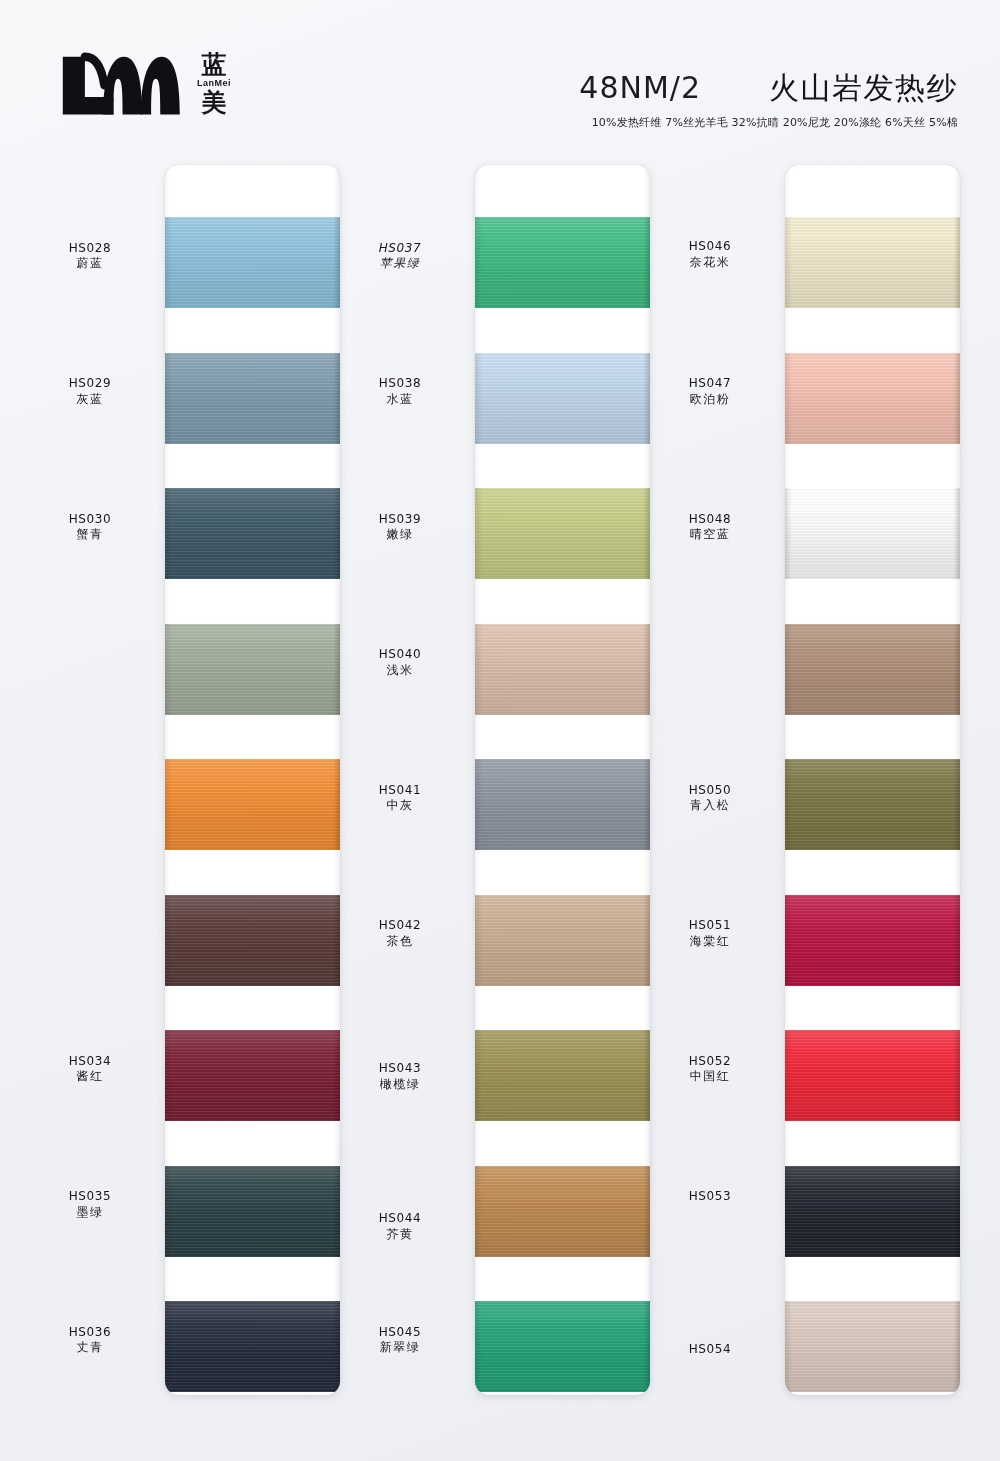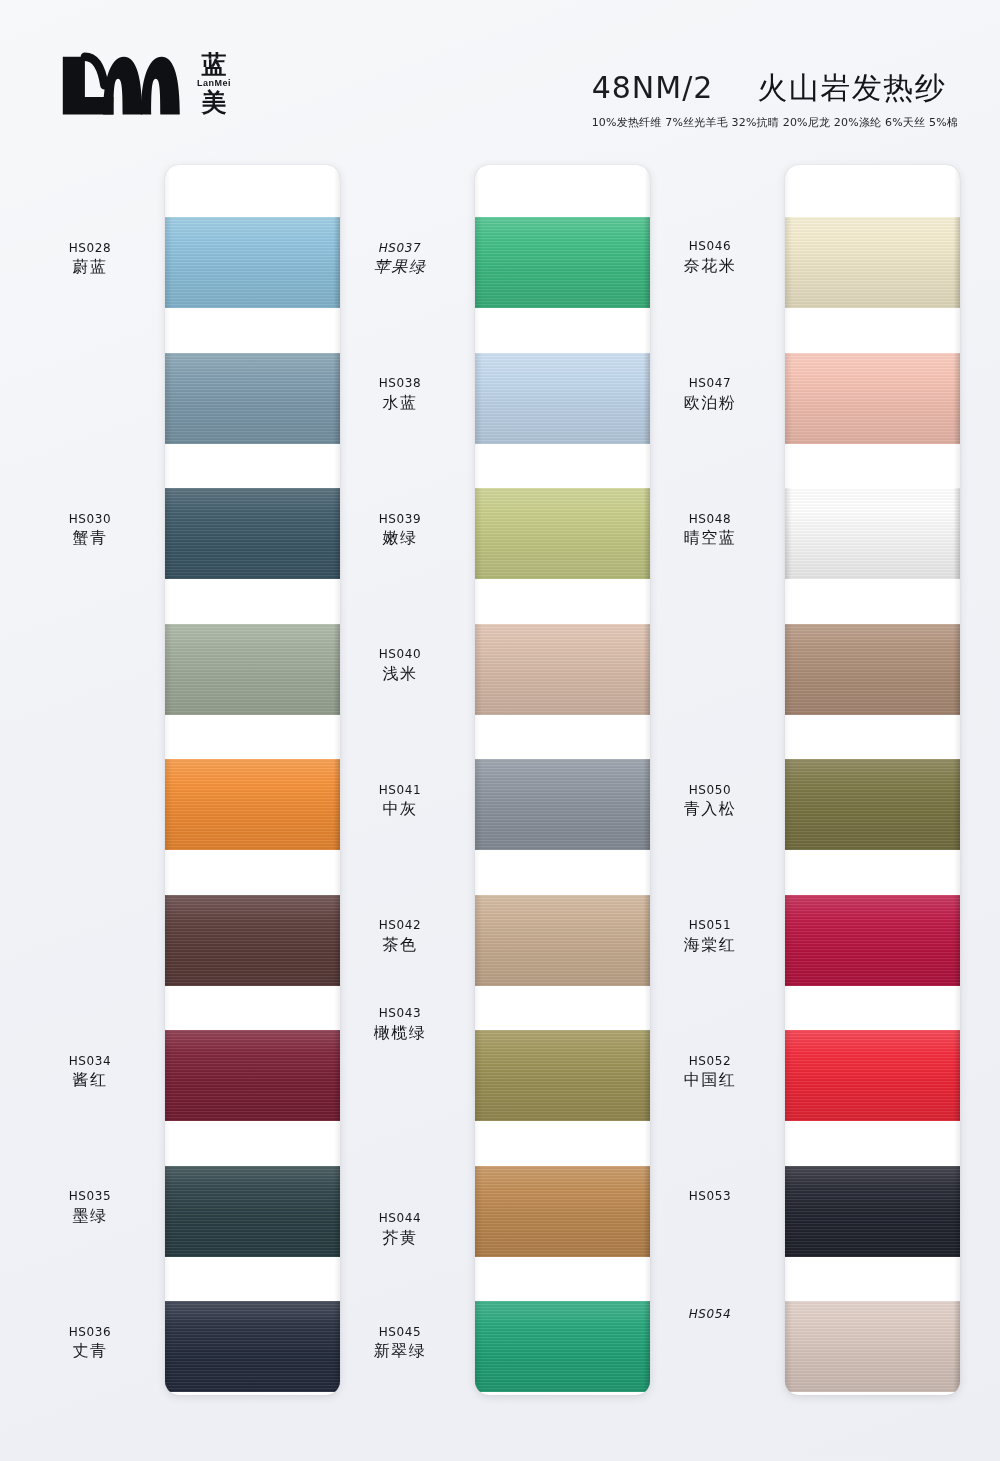--- a/index.html
+++ b/index.html
@@ -64,22 +64,22 @@
 
   .header-right {
     position: absolute;
     right: 42px;
     top: 68px;
     text-align: right;
   }
   .header-titles {
     display: flex;
     align-items: baseline;
-    justify-content: flex-start;
-    gap: 44px;
+    justify-content: flex-end;
+    gap: 68px;
     white-space: nowrap;
   }
   .yarn-count {
     font-family: "DejaVu Sans", "Liberation Sans", sans-serif;
     font-size: 30px;
     font-weight: 400;
     color: #1b1c20;
     letter-spacing: 1px;
   }
   .product-name {
@@ -191,21 +191,21 @@
   .label .code {
     font-family: "DejaVu Sans", "Liberation Sans", sans-serif;
     font-size: 12px;
     font-weight: 400;
     color: #16171b;
     letter-spacing: 0.6px;
     display: block;
   }
   .label .cname {
     font-family: "DejaVu Sans", "Liberation Sans", sans-serif;
-    font-size: 16px;
+    font-size: 12px;
     font-weight: 500;
     color: #16171b;
     letter-spacing: 1.5px;
     display: block;
   }
   .label .cname:empty { display: none; }
 </style>
 </head>
 <body>
 
@@ -236,20 +236,24 @@
     </div>
 
   </div>
 
   <div class="columns" id="columns-root">
       <div class="column c0">
         <div class="label" style="top: 85.5px;">
           <span class="code">HS028</span>
           <span class="cname">蔚蓝</span>
         </div>
+        <div class="label" style="top: 221px;">
+          <span class="code">HS029</span>
+          <span class="cname">灰蓝</span>
+        </div>
         <div class="label" style="top: 356.5px;">
           <span class="code">HS030</span>
           <span class="cname">蟹青</span>
         </div>
         <div class="label" style="top: 898.5px;">
           <span class="code">HS034</span>
           <span class="cname">酱红</span>
         </div>
         <div class="label" style="top: 1034px;">
           <span class="code">HS035</span>
@@ -334,21 +338,21 @@
           <span class="cname">浅米</span>
         </div>
         <div class="label" style="top: 627.5px;">
           <span class="code">HS041</span>
           <span class="cname">中灰</span>
         </div>
         <div class="label" style="top: 763px;">
           <span class="code">HS042</span>
           <span class="cname">茶色</span>
         </div>
-        <div class="label" style="top: 851px;">
+        <div class="label" style="top: 906px;">
           <span class="code">HS043</span>
           <span class="cname">橄榄绿</span>
         </div>
         <div class="label" style="top: 1056px;">
           <span class="code">HS044</span>
           <span class="cname">芥黄</span>
         </div>
         <div class="label" style="top: 1169.5px;">
           <span class="code">HS045</span>
           <span class="cname">新翠绿</span>
@@ -431,21 +435,21 @@
           <span class="code">HS051</span>
           <span class="cname">海棠红</span>
         </div>
         <div class="label" style="top: 898.5px;">
           <span class="code">HS052</span>
           <span class="cname">中国红</span>
         </div>
         <div class="label" style="top: 1034px;">
           <span class="code">HS053</span>
         </div>
-        <div class="label" style="top: 1152px; font-style: italic;">
+        <div class="label" style="top: 1187px;">
           <span class="code">HS054</span>
         </div>
         <div class="card-strip">
           <div class="swatch" style="top: 52px;">
             <div class="fill" style="background-color: rgb(244, 236, 205);"></div>
             <div class="sheen"></div>
             <div class="edge-l"></div>
             <div class="edge-r"></div>
           </div>
           <div class="swatch" style="top: 187.5px;">

